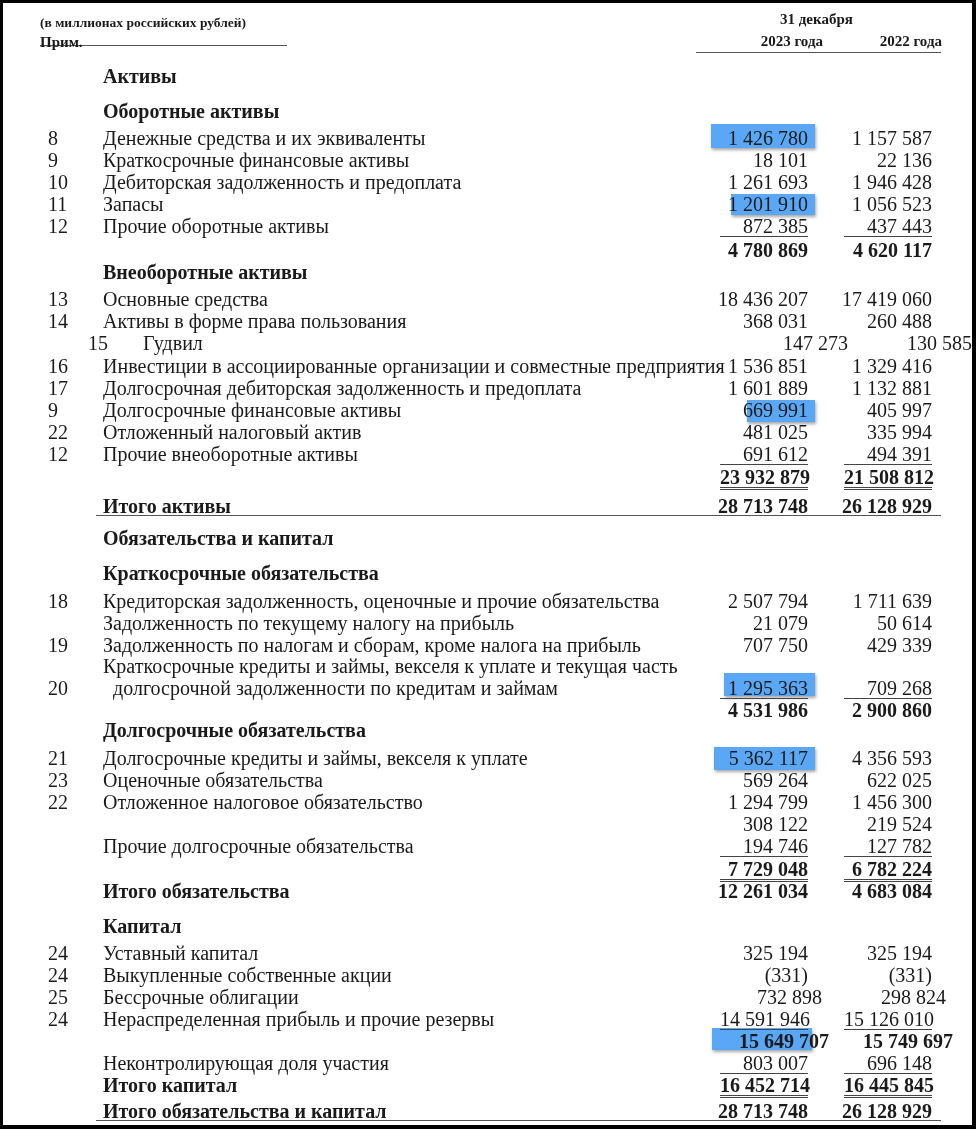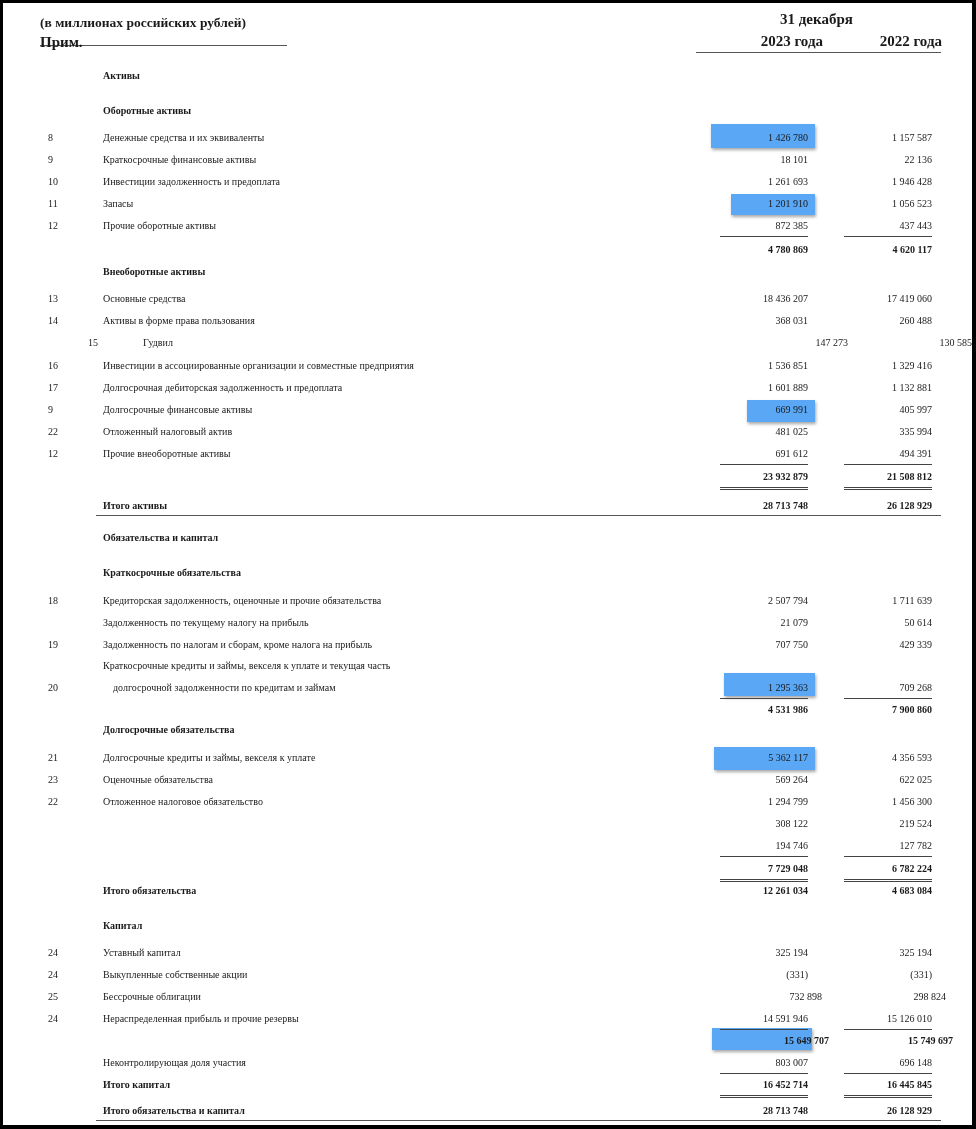--- a/index.html
+++ b/index.html
@@ -14,21 +14,21 @@
     .units {
       position: absolute; left: 40px; top: 15px; font-size: 13.5px; font-weight: bold;
       width: 247px; border-bottom: 1.5px solid #555; padding-bottom: 14px; line-height: 16px;
     }
     .prim { position: absolute; left: 40px; top: 34px; font-size: 15px; font-weight: bold; }
     .date-hdr { position: absolute; left: 780px; top: 11px; font-size: 15px; font-weight: bold; }
     .col-hdr { position: absolute; top: 33px; font-size: 15px; font-weight: bold; }
     .col-hdr.c1 { right: 153px; }
     .col-hdr.c2 { right: 34px; }
     .hdr-line { position: absolute; left: 696px; width: 245px; top: 52px; border-top: 1.5px solid #555; }
-    .row { position: absolute; left: 0; width: 976px; height: 20px; font-size: 10px; line-height: 20px; }
+    .row { position: absolute; left: 0; width: 976px; height: 20px; font-size: 20px; line-height: 20px; }
     .note { position: absolute; left: 48px; width: 30px; }
     .label { position: absolute; left: 103px; white-space: nowrap; }
     .label.indent { left: 113px; }
     .bold { font-weight: bold; }
     .val { position: absolute; text-align: right; white-space: nowrap; }
     .v1 { right: 168px; }
     .v2 { right: 44px; }
     .ul-single { border-bottom: 1.3px solid #444; }
     .ul-double { border-bottom: 3px double #444; }
     .ul-w1 { width: 88px; text-align: right; }
@@ -71,21 +71,21 @@
       <span class="val v2">1 157 587</span>
     </div>
     <div class="row" style="top: 150px;">
       <span class="note">9</span>
       <span class="label">Краткосрочные финансовые активы</span>
       <span class="val v1">18 101</span>
       <span class="val v2">22 136</span>
     </div>
     <div class="row" style="top: 172px;">
       <span class="note">10</span>
-      <span class="label">Инвестиции задолженность и предоплата</span>
+      <span class="label">Дебиторская задолженность и предоплата</span>
       <span class="val v1">1 261 693</span>
       <span class="val v2">1 946 428</span>
     </div>
     <div class="row" style="top: 194px;">
       <span class="note">11</span>
       <span class="label">Запасы</span>
       <span class="val v1">1 201 910</span>
       <span class="val v2">1 056 523</span>
     </div>
     <div class="row" style="top: 216px;">
@@ -187,21 +187,21 @@
       <span class="label">Краткосрочные кредиты и займы, векселя к уплате и текущая часть</span>
     </div>
     <div class="row" style="top: 678px;">
       <span class="note">20</span>
       <span class="label indent">долгосрочной задолженности по кредитам и займам</span>
       <span class="val v1 ul-single ul-w1">1 295 363</span>
       <span class="val v2 ul-single ul-w2">709 268</span>
     </div>
     <div class="row" style="top: 700px;">
       <span class="val v1 bold">4 531 986</span>
-      <span class="val v2 bold">7 900 860</span>
+      <span class="val v2 bold">2 900 860</span>
     </div>
     <div class="row" style="top: 720px;">
       <span class="label bold">Долгосрочные обязательства</span>
     </div>
     <div class="row" style="top: 748px;">
       <span class="note">21</span>
       <span class="label">Долгосрочные кредиты и займы, векселя к уплате</span>
       <span class="val v1">5 362 117</span>
       <span class="val v2">4 356 593</span>
     </div>
@@ -217,20 +217,21 @@
       <span class="val v1">1 294 799</span>
       <span class="val v2">1 456 300</span>
     </div>
     <div class="row" style="top: 814px;">
       <span class="note"></span>
       <span class="val v1">308 122</span>
       <span class="val v2">219 524</span>
     </div>
     <div class="row" style="top: 836px;">
       <span class="note"></span>
+      <span class="label">Прочие долгосрочные обязательства</span>
       <span class="val v1 ul-single ul-w1">194 746</span>
       <span class="val v2 ul-single ul-w2">127 782</span>
     </div>
     <div class="row" style="top: 859px;">
       <span class="val v1 bold ul-double ul-w1">7 729 048</span>
       <span class="val v2 bold ul-double ul-w2">6 782 224</span>
     </div>
     <div class="row" style="top: 881px;">
       <span class="label bold">Итого обязательства</span>
       <span class="val v1 bold">12 261 034</span>

